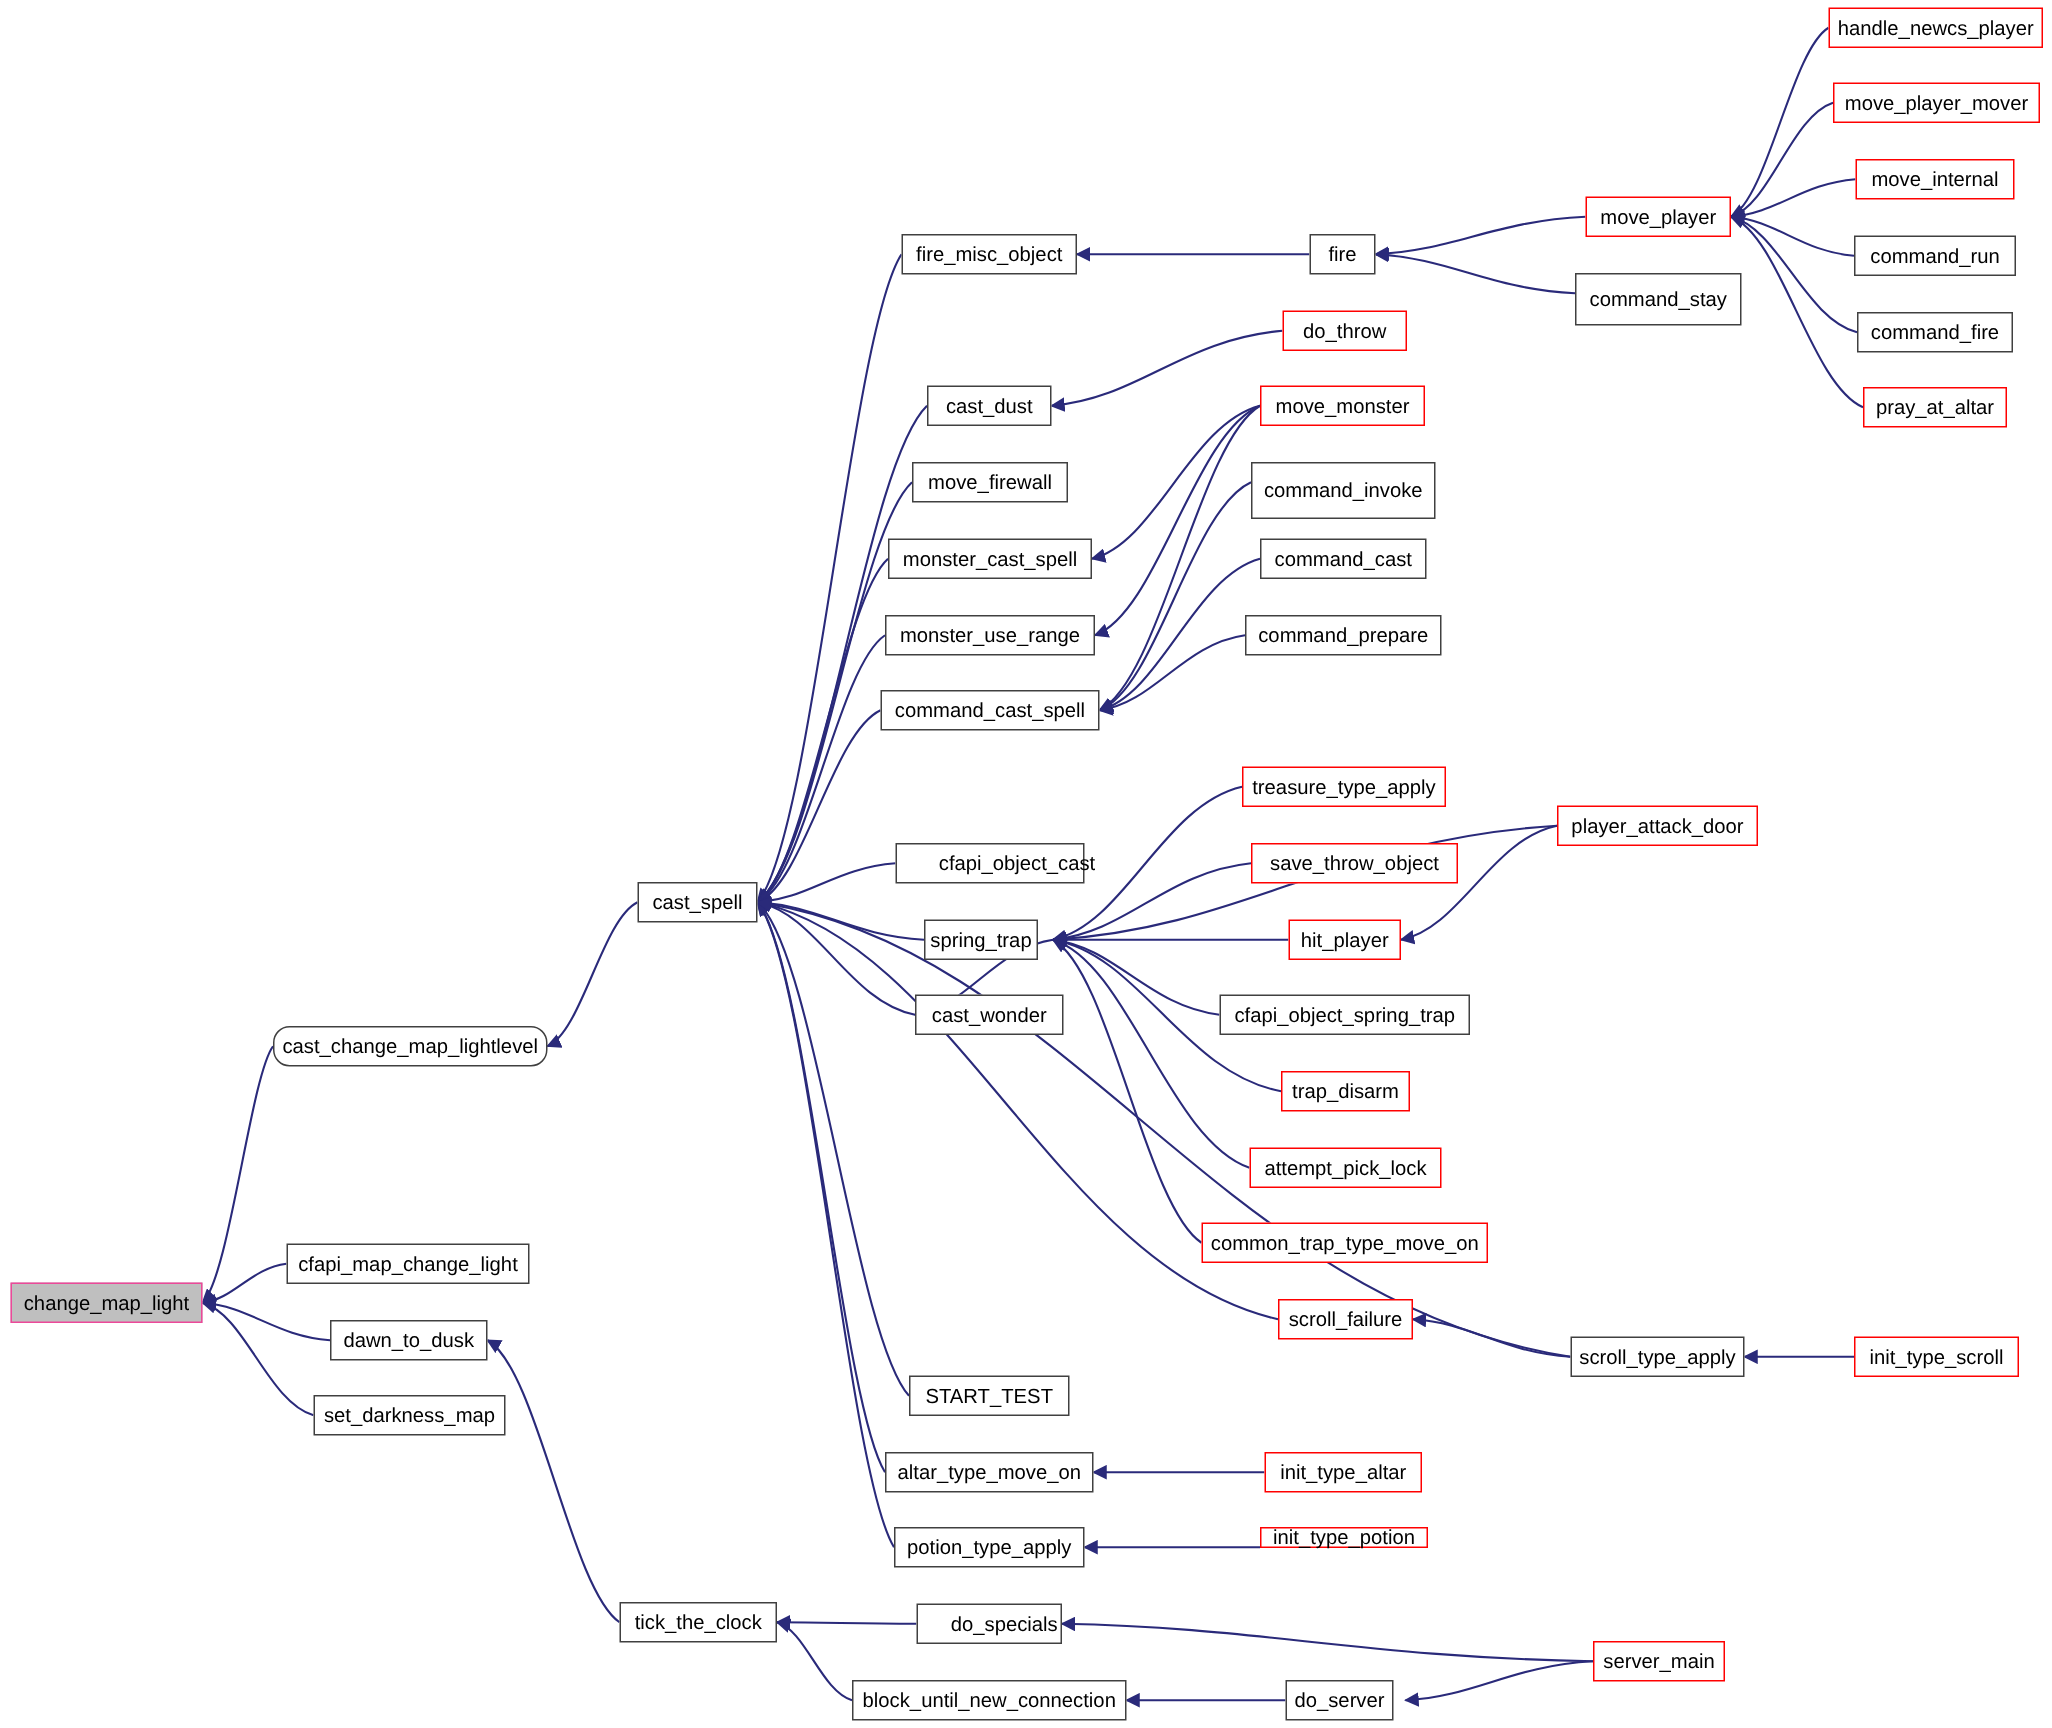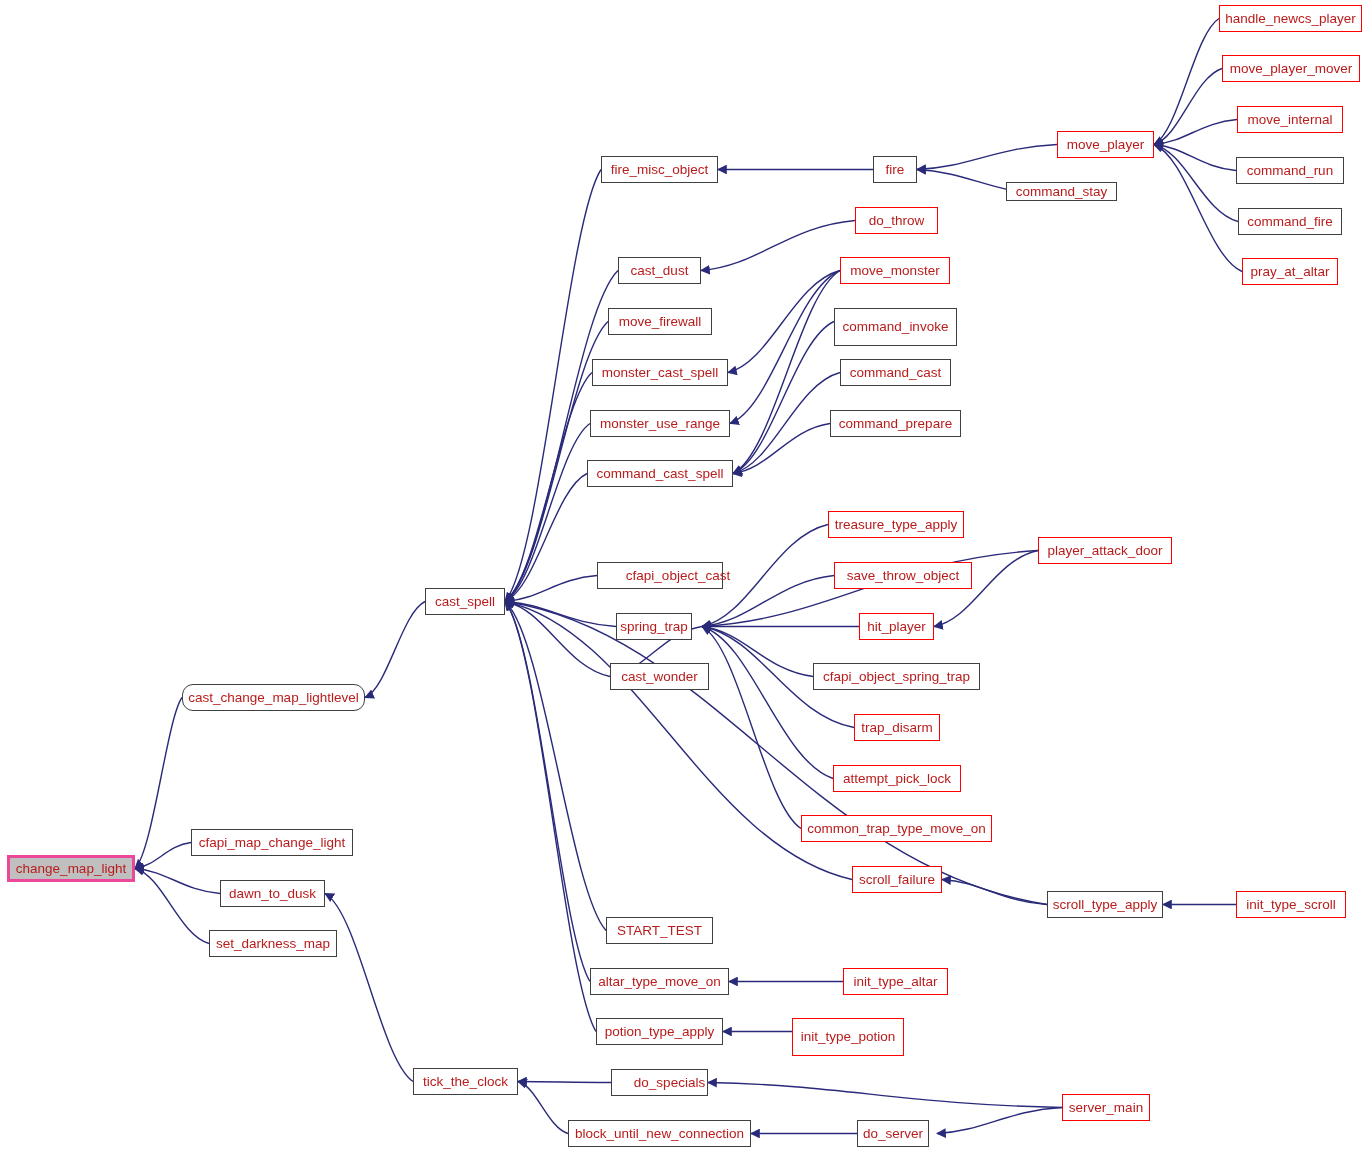--- a/index.html
+++ b/index.html
@@ -1,24 +1,24 @@
 <!DOCTYPE html>
 <html><head>
 <meta charset="utf-8">
 <style>
   html,body{margin:0;padding:0;background:#ffffff;}
   body{font-family:"Liberation Sans", sans-serif;}
   #canvas{position:relative;width:1368px;height:1152px;overflow:hidden;background:#ffffff;}
   #edges{position:absolute;left:0;top:0;width:1368px;height:1152px;}
   .node{position:absolute;box-sizing:border-box;display:flex;align-items:center;
         justify-content:center;background:#ffffff;border:1px solid #404040;
-        font-size:13.5px;color:#b91c1c;white-space:nowrap;line-height:1;
+        font-size:13.5px;color:#000000;white-space:nowrap;line-height:1;
         letter-spacing:0px;}
   .node.red{border:1px solid #ff0000;}
-  .node.hl{background:#bfbfbf;border:3px solid #ec4899;}
+  .node.hl{background:#bfbfbf;border:1px solid #ec4899;}
   .node span{pointer-events:none;}
 </style>
 </head>
 <body>
 
 <div id="canvas">
   <svg id="edges" viewBox="0 0 1368 1152" xmlns="http://www.w3.org/2000/svg">
     <defs>
       <marker id="ah" viewBox="0 0 10 10" refX="9" refY="5" markerWidth="7" markerHeight="7" orient="auto-start-reverse">
         <path d="M 0 0 L 10 5 L 0 10 z" fill="#2a2a7a"></path>
@@ -184,27 +184,27 @@
       </div>
       <div class="node red" style="left: 801px; top: 815px; width: 191px; height: 27px;">
         <span>common_trap_type_move_on</span>
       </div>
       <div class="node red" style="left: 852px; top: 866px; width: 90px; height: 27px;">
         <span>scroll_failure</span>
       </div>
       <div class="node red" style="left: 843px; top: 968px; width: 105px; height: 27px;">
         <span>init_type_altar</span>
       </div>
-      <div class="node red" style="left: 792px; top: 1018px; width: 112px; height: 38px;">
+      <div class="node red" style="left: 840px; top: 1018px; width: 112px; height: 14px;">
         <span>init_type_potion</span>
       </div>
       <div class="node" style="left: 857px; top: 1120px; width: 72px; height: 27px;">
         <span>do_server</span>
       </div>
-      <div class="node" style="left: 1006px; top: 182px; width: 111px; height: 19px;">
+      <div class="node" style="left: 1050px; top: 182px; width: 111px; height: 35px;">
         <span>command_stay</span>
       </div>
       <div class="node red" style="left: 1057px; top: 131px; width: 97px; height: 27px;">
         <span>move_player</span>
       </div>
       <div class="node red" style="left: 1038px; top: 537px; width: 134px; height: 27px;">
         <span>player_attack_door</span>
       </div>
       <div class="node" style="left: 1047px; top: 891px; width: 116px; height: 27px;">
         <span>scroll_type_apply</span>

